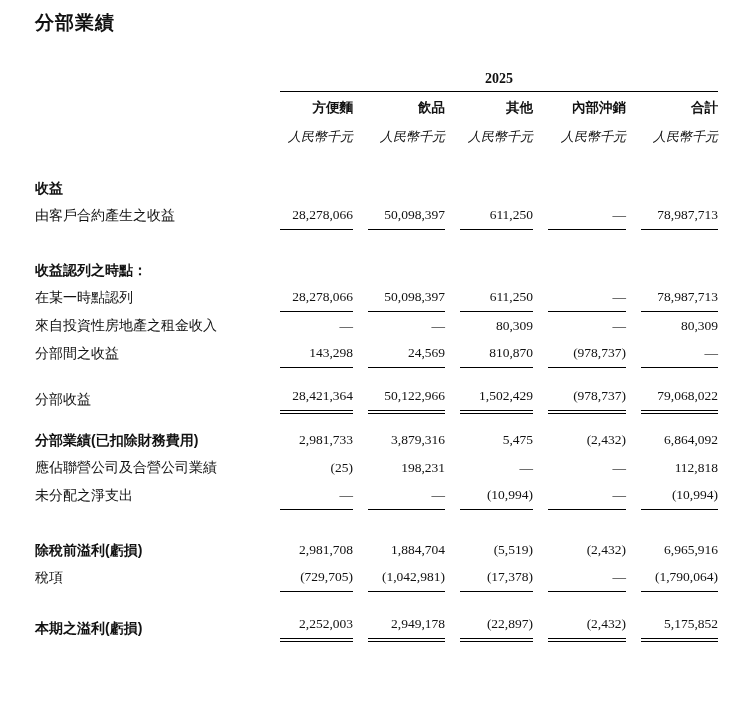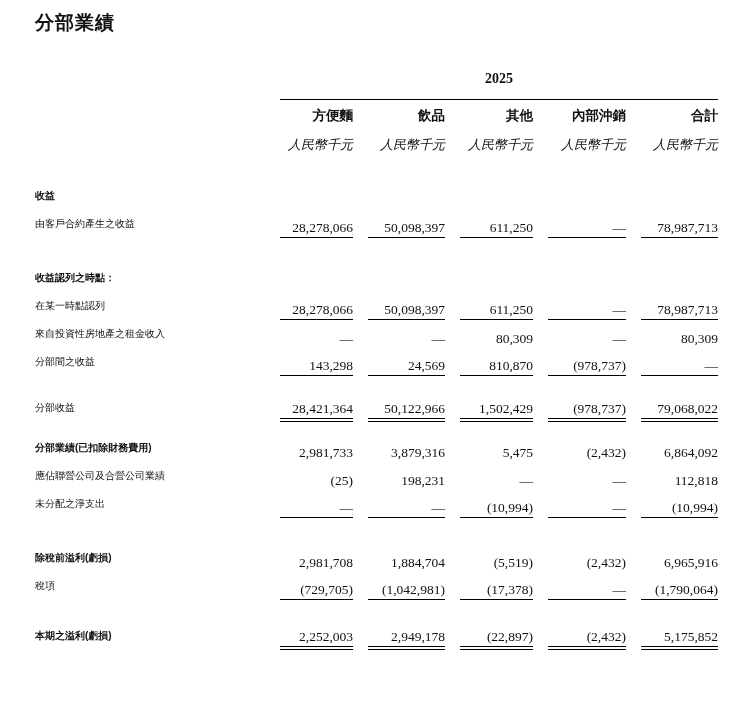--- a/index.html
+++ b/index.html
@@ -23,21 +23,21 @@
     column-gap:15px;
     width:683px;
   }
 
   
   .year-row { margin-top:38px; }
   .year-cell {
     grid-column:2 / 7;
     text-align:center;
     border-bottom:1px solid #000;
-    padding-bottom:12px;
+    padding-bottom:4px;
     font-family:"Liberation Serif", serif;
     font-weight:bold; font-size:14px; line-height:17px;
   }
 
   
   .head-row { height:28px; align-items:end; }
   .head-cell {
     font-family:"Liberation Sans", sans-serif;
     font-weight:bold; font-size:13.5px; line-height:18px;
     text-align:right; padding-bottom:3px;
@@ -47,26 +47,26 @@
   .unit-row { height:28px; align-items:end; }
   .unit-cell {
     font-style:italic; font-size:13px; line-height:17px;
     text-align:right; padding-bottom:3px;
     font-family:"Liberation Serif", serif;
   }
 
   
   .row { height:28px; align-items:end; }
   .lbl {
-    font-size:10px; line-height:18px;
+    font-size:14px; line-height:18px;
     padding-bottom:5px; white-space:nowrap;
   }
   .num {
     font-size:13.5px; line-height:18px;
-    text-align:right; 
+    text-align:right; padding-bottom:5px;
     white-space:nowrap; position:relative;
   }
   .row.bold .lbl {
     font-family:"Liberation Sans", sans-serif;
     font-weight:bold;
   }
   .row.u .num  { border-bottom:1px solid #000; }
   .row.uu .num { border-bottom:4px double #000; }
 
   .mt-26 { margin-top:26px; }

